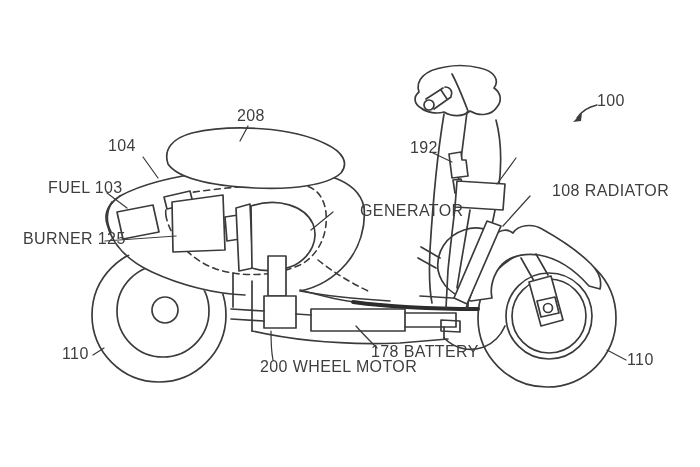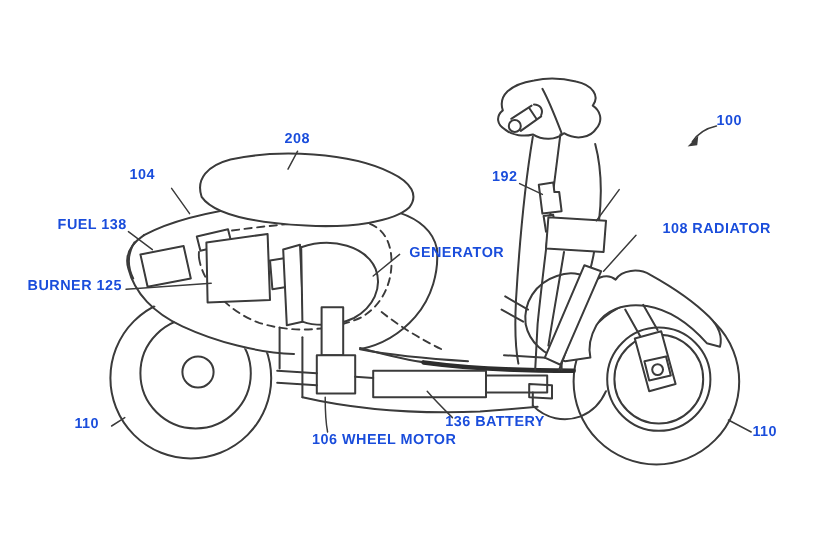--- a/index.html
+++ b/index.html
@@ -3,24 +3,24 @@
 <meta charset="utf-8">
 <style>
   html,body{margin:0;padding:0;background:#ffffff;}
   .stage{
     position:relative;width:700px;height:467px;background:#ffffff;overflow:hidden;
     font-family:"Liberation Sans", sans-serif;
     filter: blur(0.3px) contrast(1.03);
   }
   .stage svg{position:absolute;left:0;top:0;}
   .lbl{
-    position:absolute;font-size:12px;color:#1d4ed8;letter-spacing:0.4px;
-    white-space:nowrap;line-height:13px;font-weight:bold;
+    position:absolute;font-size:16px;color:#404040;letter-spacing:0.4px;
+    white-space:nowrap;line-height:13px;font-weight:normal;
   }
-  .lbl .l2{display:block;margin-left:7px;margin-top:1px;}
+  .lbl .l2{display:block;margin-left:26px;margin-top:1px;}
   path,circle,polygon,polyline,rect{vector-effect:non-scaling-stroke;}
 </style>
 </head>
 <body>
 
 <div class="stage">
 
 <svg width="700" height="467" viewBox="0 0 700 467" fill="none" stroke="#3d3d3d" stroke-width="1.7" stroke-linecap="round" stroke-linejoin="round">
 
   <g>
@@ -137,24 +137,24 @@
   </g>
 
   <g>
     <path stroke-width="1.4" d="M 597,105 C 588,107 581,112 577,118"></path>
     <polygon fill="#3d3d3d" stroke="none" points="573,122 582,113 581,121"></polygon>
   </g>
 </svg>
 
 <span class="lbl" style="left:108px;top:139px">104</span>
 <span class="lbl" style="left:237px;top:109px">208</span>
-<span class="lbl" style="left:48px;top:181px">FUEL 138</span>
+<span class="lbl" style="left:48px;top:181px">FUEL 103</span>
 <span class="lbl" style="left:23px;top:232px">BURNER 125</span>
 <span class="lbl" style="left:62px;top:347px">110</span>
-<span class="lbl" style="left:260px;top:360px">106 WHEEL MOTOR</span>
-<span class="lbl" style="left:371px;top:345px">136 BATTERY</span>
+<span class="lbl" style="left:260px;top:360px">200 WHEEL MOTOR</span>
+<span class="lbl" style="left:371px;top:345px">178 BATTERY</span>
 <span class="lbl" style="left:334px;top:203px"><span class="l2">GENERATOR</span></span>
 <span class="lbl" style="left:410px;top:141px">192</span>
 <span class="lbl" style="left:552px;top:184px">108 RADIATOR</span>
 <span class="lbl" style="left:597px;top:94px">100</span>
 <span class="lbl" style="left:627px;top:353px">110</span>
 
 </div>
 
 </body></html>

